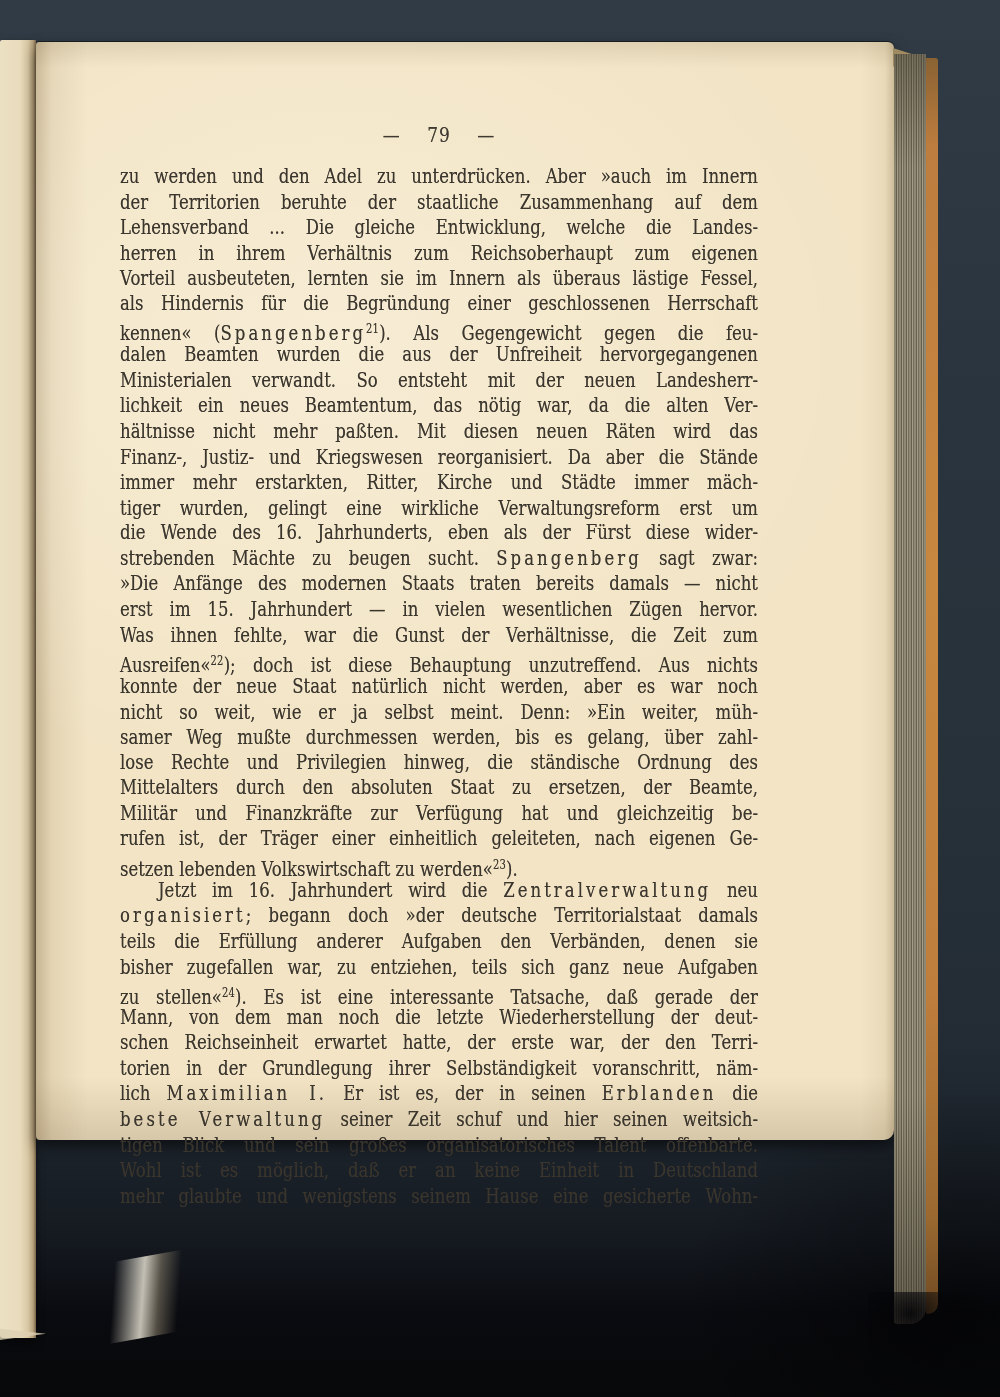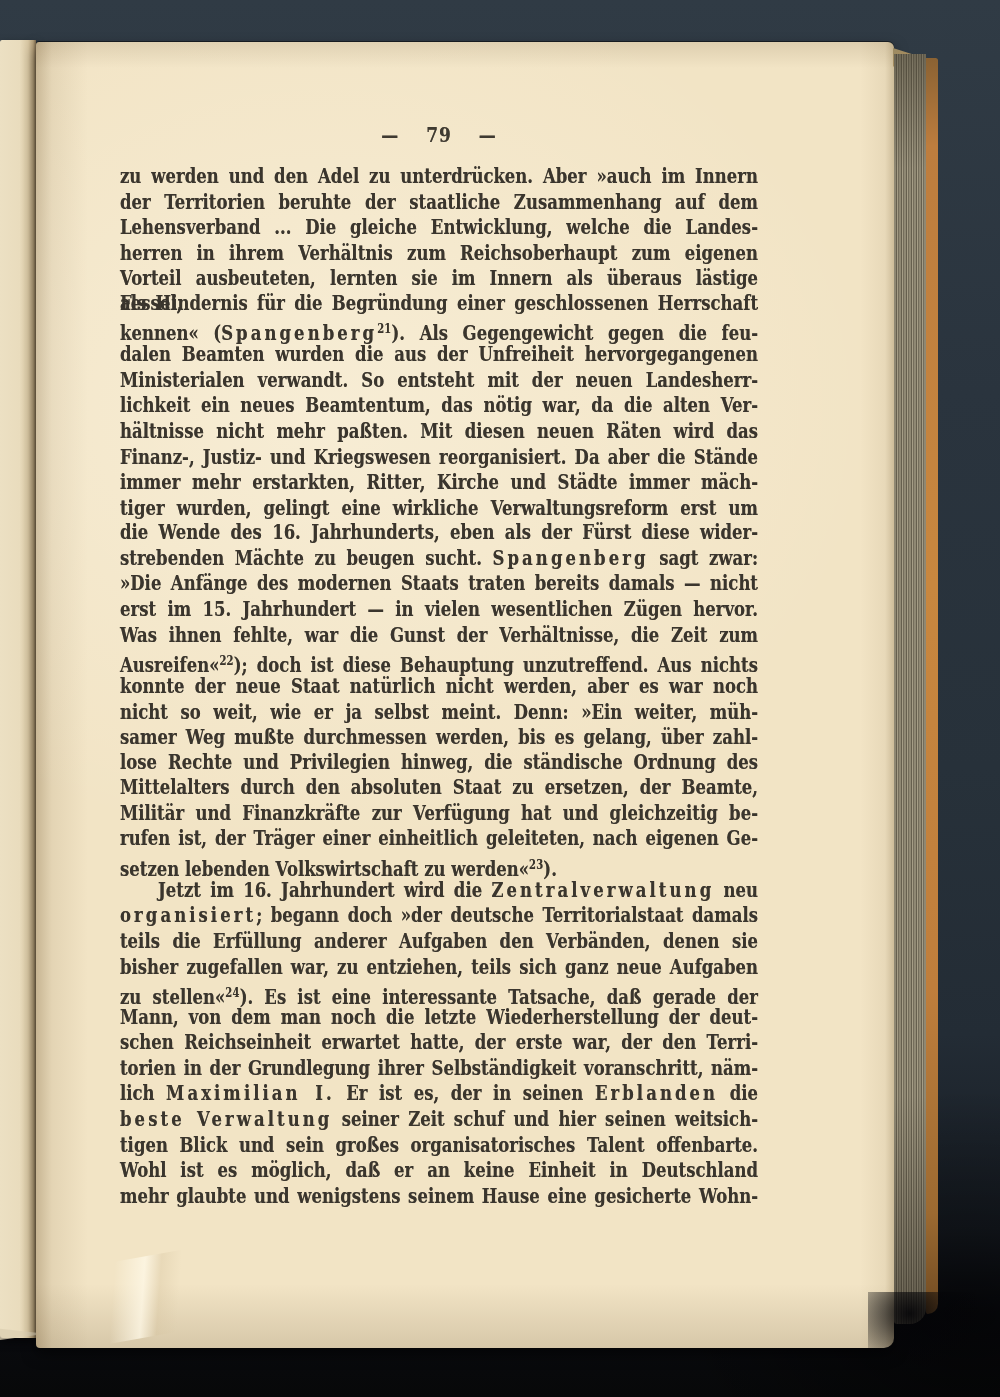--- a/index.html
+++ b/index.html
@@ -24,31 +24,30 @@
     box-shadow: 0 4px 8px rgba(0,0,0,0.5);
   }
   .corner-sliver {
     position: absolute; left: 0; top: 1326px; width: 46px; height: 14px;
     background: #dccfb2;
     clip-path: polygon(0 20%, 100% 55%, 0 100%);
     opacity: 0.8;
   }
   
   .page {
-    position: absolute; left: 36px; top: 42px; width: 858px; height: 1306px;
+    position: absolute; left: 36px; top: 42px; width: 858px; height: 1098px;
     background:
       radial-gradient(ellipse 760px 620px at 34% 28%, rgba(255,250,236,0.40), transparent 72%),
       linear-gradient(90deg, rgba(100,72,30,0.30) 0px, rgba(100,72,30,0.10) 16px, rgba(100,72,30,0.0) 52px),
       linear-gradient(270deg, rgba(110,85,40,0.28) 0px, rgba(110,85,40,0.08) 9px, rgba(110,85,40,0) 34px),
       linear-gradient(180deg, rgba(95,75,40,0.14) 0px, rgba(95,75,40,0) 26px),
       linear-gradient(0deg, rgba(90,70,40,0.18) 0px, rgba(90,70,40,0) 64px),
       #f2e4c5;
     border-radius: 3px 6px 10px 4px;
     box-shadow: 0 -1px 0 rgba(0,0,0,0.45), 0 6px 14px rgba(0,0,0,0.55);
-    font-weight: bold;
   }
   .curl {
     position: absolute; left: 28px; top: 1216px; width: 150px; height: 80px;
     background: linear-gradient(104deg, rgba(255,249,232,0) 34%, rgba(255,249,232,0.75) 52%, rgba(214,196,160,0.35) 62%, rgba(214,196,160,0) 74%);
     transform: rotate(-10deg);
     pointer-events: none;
   }
   
   .stack-notch {
     position: absolute; left: 893px; top: 48px; width: 42px; height: 52px;

